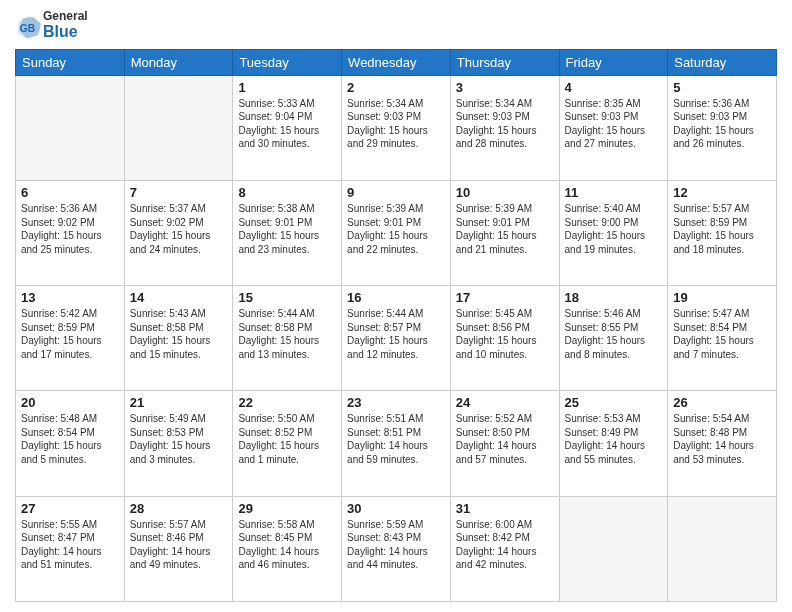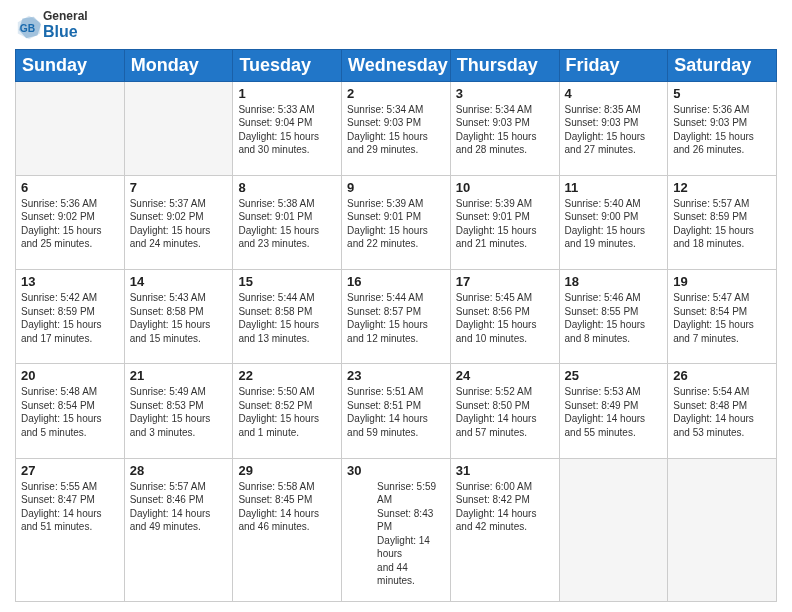--- a/index.html
+++ b/index.html
@@ -65,22 +65,22 @@
       border: 1px solid #ccc;
       border-collapse: collapse;
       width: 100%;
       table-layout: fixed;
     }
     .calendar th {
       background: #2176c8;
       color: white;
       text-align: left;
       padding: 5px 6px;
-      font-size: 18px;
-      font-weight: bold;
+      font-size: 13px;
+      font-weight: normal;
       border: 1px solid #1a60a8;
     }
     .calendar td {
       border: 1px solid #ccc;
       vertical-align: top;
       padding: 4px 5px;
       font-size: 10.5px;
       color: #333;
       background: #fff;
       height: 88px;
@@ -340,21 +340,21 @@
           </td>
           <td>
             <div class="day-number">29</div>
             <div class="day-info" style="white-space: pre-line;">Sunrise: 5:58 AM
 Sunset: 8:45 PM
 Daylight: 14 hours
 and 46 minutes.</div>
           </td>
           <td>
             <div class="day-number">30</div>
-            <div class="day-info" style="white-space: pre-line; margin-left: 30px;">Sunrise: 5:59 AM
+            <div class="day-info" style="white-space: pre-line;">Sunrise: 5:59 AM
 Sunset: 8:43 PM
 Daylight: 14 hours
 and 44 minutes.</div>
           </td>
           <td>
             <div class="day-number">31</div>
             <div class="day-info" style="white-space: pre-line;">Sunrise: 6:00 AM
 Sunset: 8:42 PM
 Daylight: 14 hours
 and 42 minutes.</div>

